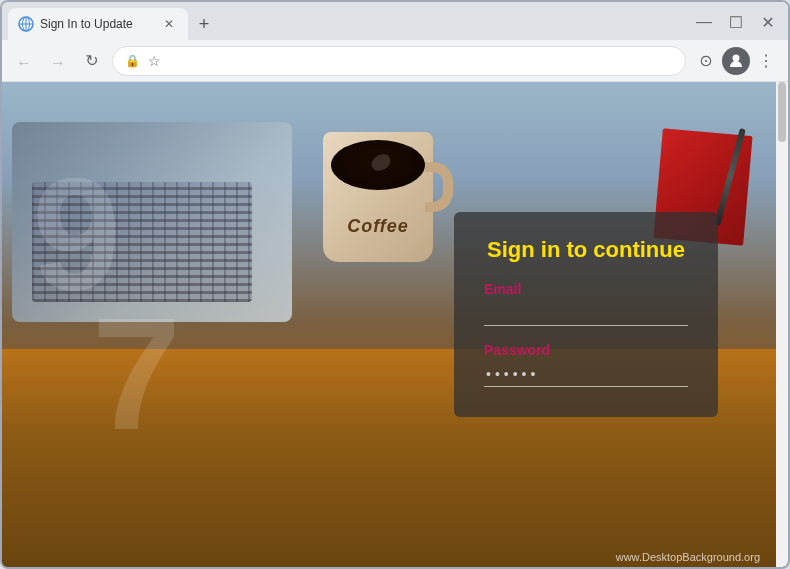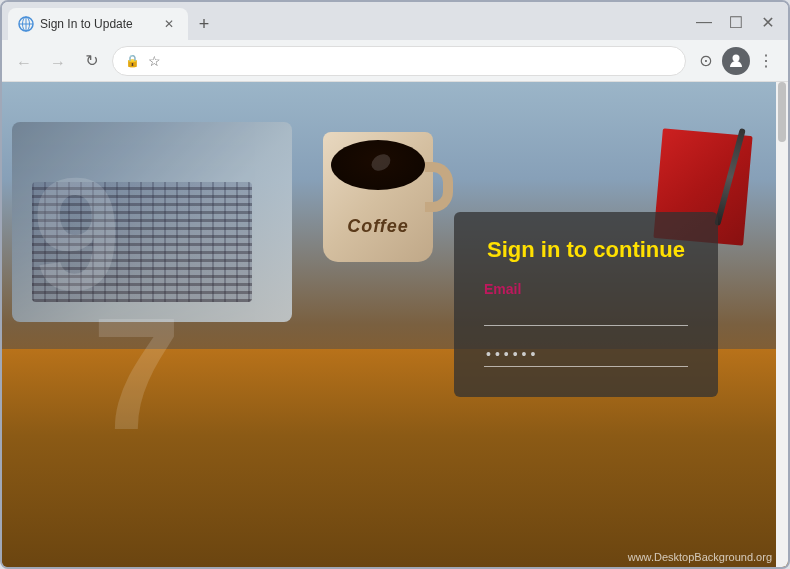--- a/index.html
+++ b/index.html
@@ -325,21 +325,21 @@
       padding: 4px 2px;
       border-bottom: 1px solid rgba(255,255,255,0.6);
       width: 100%;
       display: block;
       margin-bottom: 16px;
     }
 
     
     .bottom-watermark {
       position: absolute;
-      bottom: 4px; right: 16px;
+      bottom: 4px; right: 28px;
       font-size: 11px;
       color: rgba(255,255,255,0.7);
     }
   </style>
 </head>
 <body>
 
 <div class="browser-frame">
 
   <div class="tab-bar">
@@ -410,20 +410,21 @@
         <div class="mug-handle"></div>
       </div>
     </div>
 
     <div class="signin-panel">
       <div class="signin-title">Sign in to continue</div>
 
       <div class="signin-label">Email</div>
       <input class="signin-input" type="email" placeholder="" style="">
 
+      <div class="signin-label">Password</div>
       <span class="password-dots">••••••</span>
     </div>
 
     <div class="scrollbar">
       <div class="scrollbar-thumb"></div>
     </div>
 
     <div class="bottom-watermark">www.DesktopBackground.org</div>
   </div>
 </div>

